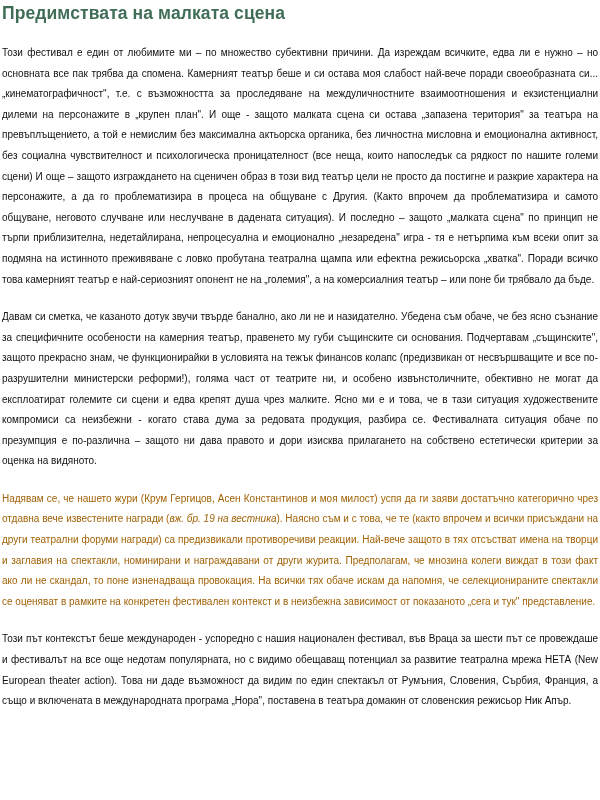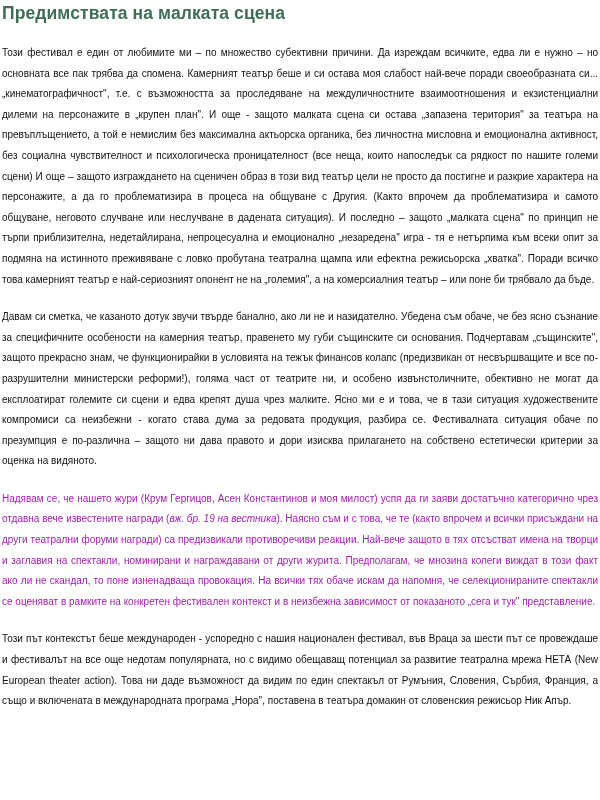--- a/index.html
+++ b/index.html
@@ -68,21 +68,21 @@
 
   <h1 class="doc-title" style="color: rgb(63, 109, 85);">Предимствата на малката сцена</h1>
 
 
   <div class="body-copy">
 
     <p class="para" style="color: rgb(16, 16, 16);">Този фестивал е един от любимите ми – по множество субективни причини. Да изреждам всичките, едва ли е нужно – но основната все пак трябва да спомена. Камерният театър беше и си остава моя слабост най-вече поради своеобразната си... „кинематографичност", т.е. с възможността за проследяване на междуличностните взаимоотношения и екзистенциални дилеми на персонажите в „крупен план". И още - защото малката сцена си остава „запазена територия" за театъра на превъплъщението, а той е немислим без максимална актьорска органика, без личностна мисловна и емоционална активност, без социална чувствителност и психологическа проницателност (все неща, които напоследък са рядкост по нашите големи сцени) И още – защото изграждането на сценичен образ в този вид театър цели не просто да постигне и разкрие характера на персонажите, а да го проблематизира в процеса на общуване с Другия. (Както впрочем да проблематизира и самото общуване, неговото случване или неслучване в дадената ситуация). И последно – защото „малката сцена" по принцип не търпи приблизителна, недетайлирана, непроцесуална и емоционално „незаредена" игра - тя е нетърпима към всеки опит за подмяна на истинното преживяване с ловко пробутана театрална щампа или ефектна режисьорска „хватка". Поради всичко това камерният театър е най-сериозният опонент не на „големия", а на комерсиалния театър – или поне би трябвало да бъде.</p>
 
     <p class="para" style="color: rgb(16, 16, 16);">Давам си сметка, че казаното дотук звучи твърде банално, ако ли не и назидателно. Убедена съм обаче, че без ясно съзнание за специфичните особености на камерния театър, правенето му губи същинските си основания. Подчертавам „същинските", защото прекрасно знам, че функционирайки в условията на тежък финансов колапс (предизвикан от несвършващите и все по-разрушителни министерски реформи!), голяма част от театрите ни, и особено извънстоличните, обективно не могат да експлоатират големите си сцени и едва крепят душа чрез малките. Ясно ми е и това, че в тази ситуация художествените компромиси са неизбежни - когато става дума за редовата продукция, разбира се. Фестивалната ситуация обаче по презумпция е по-различна – защото ни дава правото и дори изисква прилагането на собствено естетически критерии за оценка на видяното.</p>
 
-    <p class="para" style="color: #a21caf;">
+    <p class="para" style="color: #a16207;">
       <span>Надявам се, че нашето жури (Крум Гергицов, Асен Константинов и моя милост) успя да ги заяви достатъчно категорично чрез отдавна вече известените награди (</span><span class="it">вж. бр. 19 на вестника</span><span>). Наясно съм и с това, че те (както впрочем и всички присъждани на други театрални форуми награди) са предизвикали противоречиви реакции. Най-вече защото в тях отсъстват имена на творци и заглавия на спектакли, номинирани и награждавани от други журита. Предполагам, че мнозина колеги виждат в този факт ако ли не скандал, то поне изненадваща провокация. На всички тях обаче искам да напомня, че селекционираните спектакли се оценяват в рамките на конкретен фестивален контекст и в неизбежна зависимост от показаното „сега и тук" представление.</span>
     </p>
 
     <p class="para" style="color: rgb(16, 16, 16);">Този път контекстът беше международен - успоредно с нашия национален фестивал, във Враца за шести път се провеждаше и фестивалът на все още недотам популярната, но с видимо обещаващ потенциал за развитие театрална мрежа НЕТА (New European theater action). Това ни даде възможност да видим по един спектакъл от Румъния, Словения, Сърбия, Франция, а също и включената в международната програма „Нора", поставена в театъра домакин от словенския режисьор Ник Апър.</p>
 
   </div>
 
 </div>
 
 </body></html>

